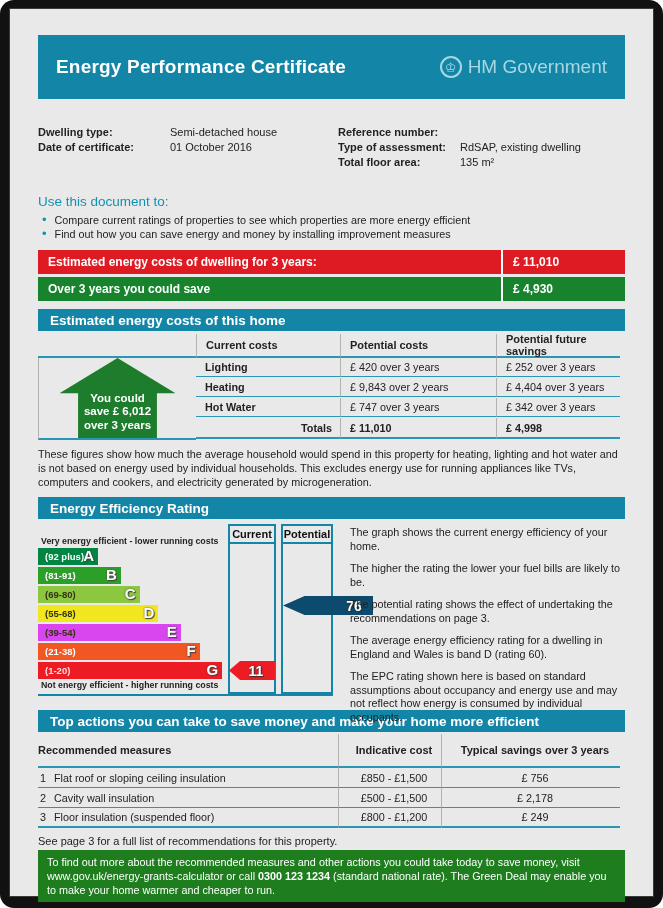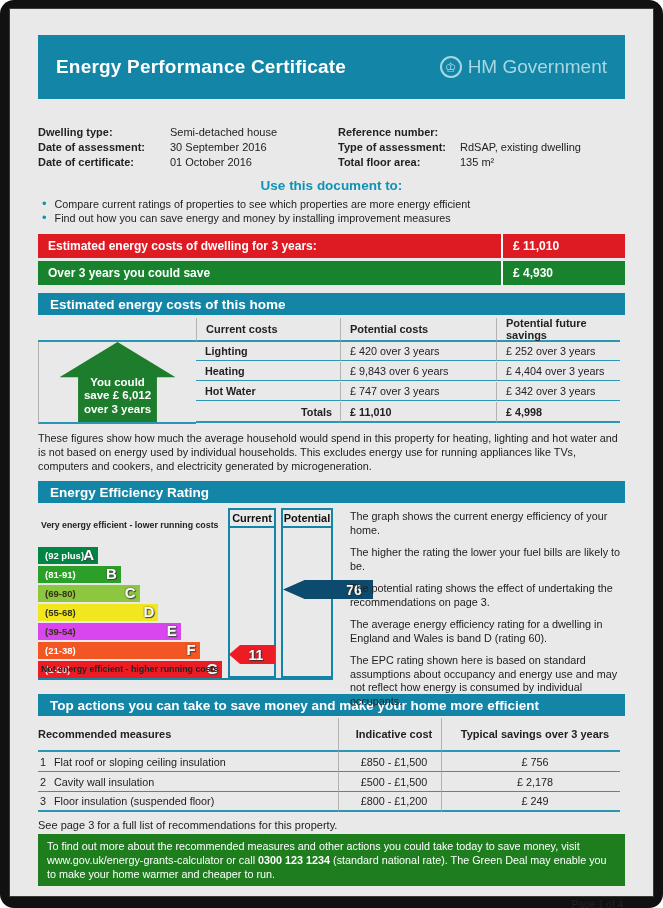--- a/index.html
+++ b/index.html
@@ -19,21 +19,21 @@
   
   .info{display:flex;margin-top:26px;font-size:11px;}
   .info .col{display:flex;flex-direction:column;gap:1px;}
   .info .col.l{width:300px;}
   .info .col.r{flex:1;}
   .irow{display:flex;line-height:14px;}
   .irow .lab{font-weight:bold;}
   .col.l .lab{width:132px;}
   .col.r .lab{width:122px;}
 
-  .use-head{color:#0d93b5;font-weight:bold;font-size:13.5px;margin-top:9px;text-align:center;}
+  .use-head{color:#0d93b5;font-weight:normal;font-size:13.5px;margin-top:25px;}
   .bullets{margin-top:4px;}
   .bullet{display:flex;font-size:10.8px;line-height:14px;}
   .bullet .dot{color:#0d93b5;font-size:13px;line-height:13px;margin:0 8px 0 4px;}
 
   
   .cbar{height:24px;display:flex;color:#fff;font-weight:bold;font-size:12px;margin-top:3px;}
   .cbar.red{background:#de1a22;margin-top:9px;}
   .cbar.grn{background:#17832d;}
   .cbar .l{flex:1;display:flex;align-items:center;padding-left:10px;border-right:2px solid #fff;}
   .cbar .v{width:122px;display:flex;align-items:center;padding-left:10px;box-sizing:border-box;}
@@ -54,21 +54,21 @@
   .house{width:116px;height:80px;background:#1e7d2c;clip-path:polygon(50% 0,100% 44%,84% 44%,84% 100%,16% 100%,16% 44%,0 44%);
          display:flex;align-items:flex-end;justify-content:center;}
   .house .ht{color:#fff;font-weight:bold;font-size:11.5px;line-height:13.5px;text-align:center;padding-bottom:6px;}
 
   .note{font-size:10.8px;line-height:14px;margin-top:7px;}
 
   
   .chart{position:relative;height:176px;margin-top:5px;}
   .eff-top{position:absolute;left:3px;top:12px;font-size:8.8px;font-weight:bold;}
   .eff-bot{position:absolute;left:3px;top:156px;font-size:8.8px;font-weight:bold;}
-  .bands{position:absolute;left:0;top:39px;width:188px;}
+  .bands{position:absolute;left:0;top:24px;width:188px;}
   .band-row{height:19px;}
   .band-bar{height:17px;position:relative;display:flex;align-items:center;}
   .band-range{font-size:9.5px;font-weight:bold;padding-left:7px;}
   .band-letter{position:absolute;right:4px;top:-1px;font-size:15px;font-weight:bold;color:#fff;
                text-shadow:0 0 2px #444,1px 1px 1px #444;}
   .ratecol{position:absolute;top:0;height:170px;border:2px solid #1386a8;box-sizing:border-box;background:transparent;}
   .ratecol .ch{height:16px;border-bottom:2px solid #1386a8;font-size:11px;font-weight:bold;text-align:center;line-height:16px;color:#111;}
   .col-cur{left:190px;width:48px;}
   .col-pot{left:243px;width:52px;}
   .baseline{position:absolute;left:0;top:170px;width:295px;height:2px;background:#1386a8;}
@@ -112,24 +112,20 @@
       </div>
     </div>
 
     <div class="info">
       <div class="col l">
         <div class="irow">
           <span class="lab">Dwelling type:</span>
           <span class="val">Semi-detached house</span>
         </div>
         <div class="irow">
-          <span class="lab">Date of assessment:</span>
-          <span class="val">30 September 2016</span>
-        </div>
-        <div class="irow">
           <span class="lab">Date of certificate:</span>
           <span class="val">01 October 2016</span>
         </div>
       </div>
       <div class="col r">
         <div class="irow">
           <span class="lab">Reference number:</span>
           <span class="val"></span>
         </div>
         <div class="irow">
@@ -179,21 +175,21 @@
           <div class="house">
             <div class="ht">
               <div>You could</div>
               <div>save £ 6,012</div>
               <div>over 3 years</div>
             </div>
           </div>
         </div>
 
         <div class="c b rname">Heating</div>
-        <div class="c b vl">£ 9,843 over 6 years</div>
+        <div class="c b vl">£ 9,843 over 2 years</div>
         <div class="c b vl">£ 4,404 over 3 years</div>
 
         <div class="c b rname">Hot Water</div>
         <div class="c b vl">£ 747 over 3 years</div>
         <div class="c b vl">£ 342 over 3 years</div>
 
         <div class="c t tlabel">Totals</div>
         <div class="c t vl">£ 11,010</div>
         <div class="c t vl">£ 4,998</div>
       </div>

